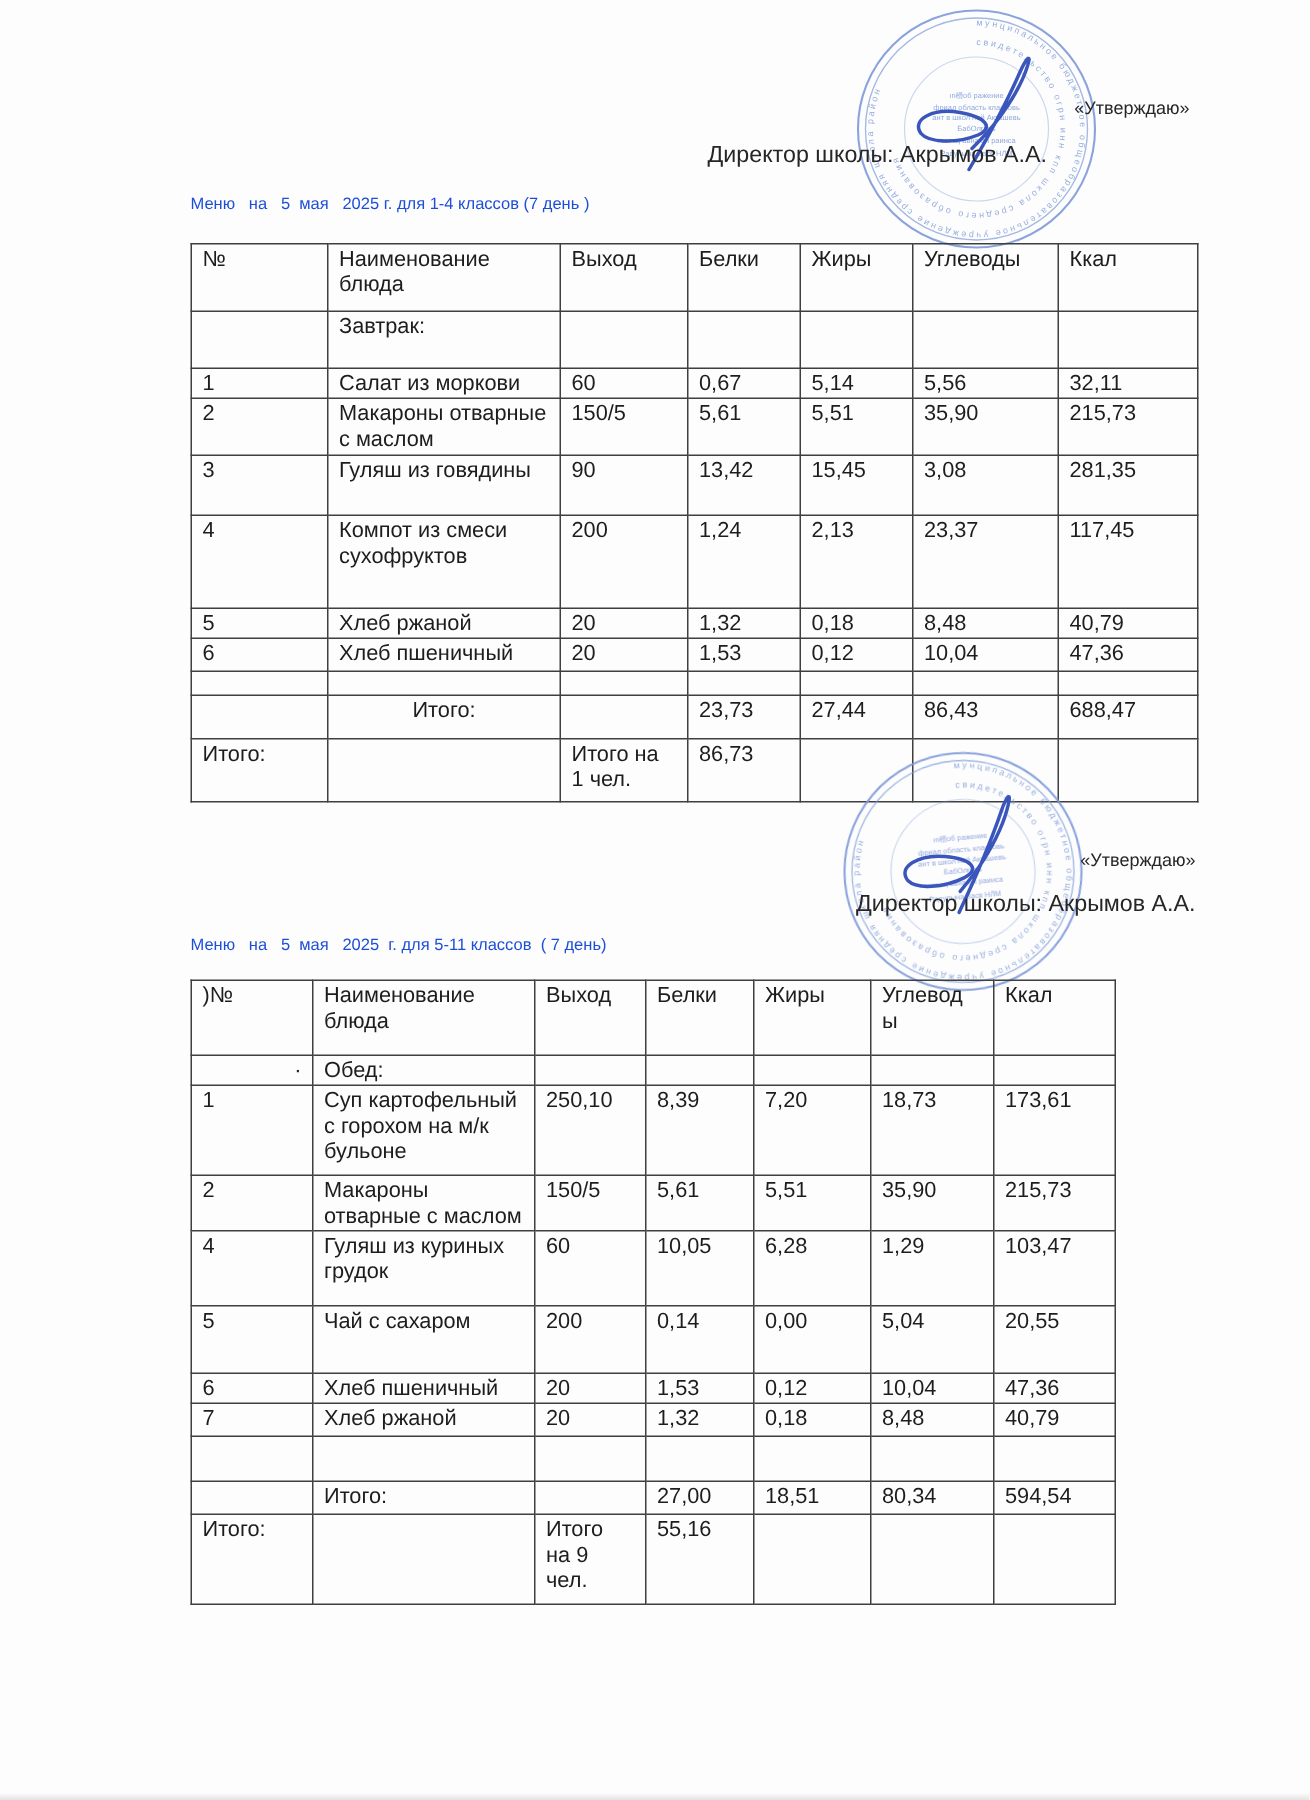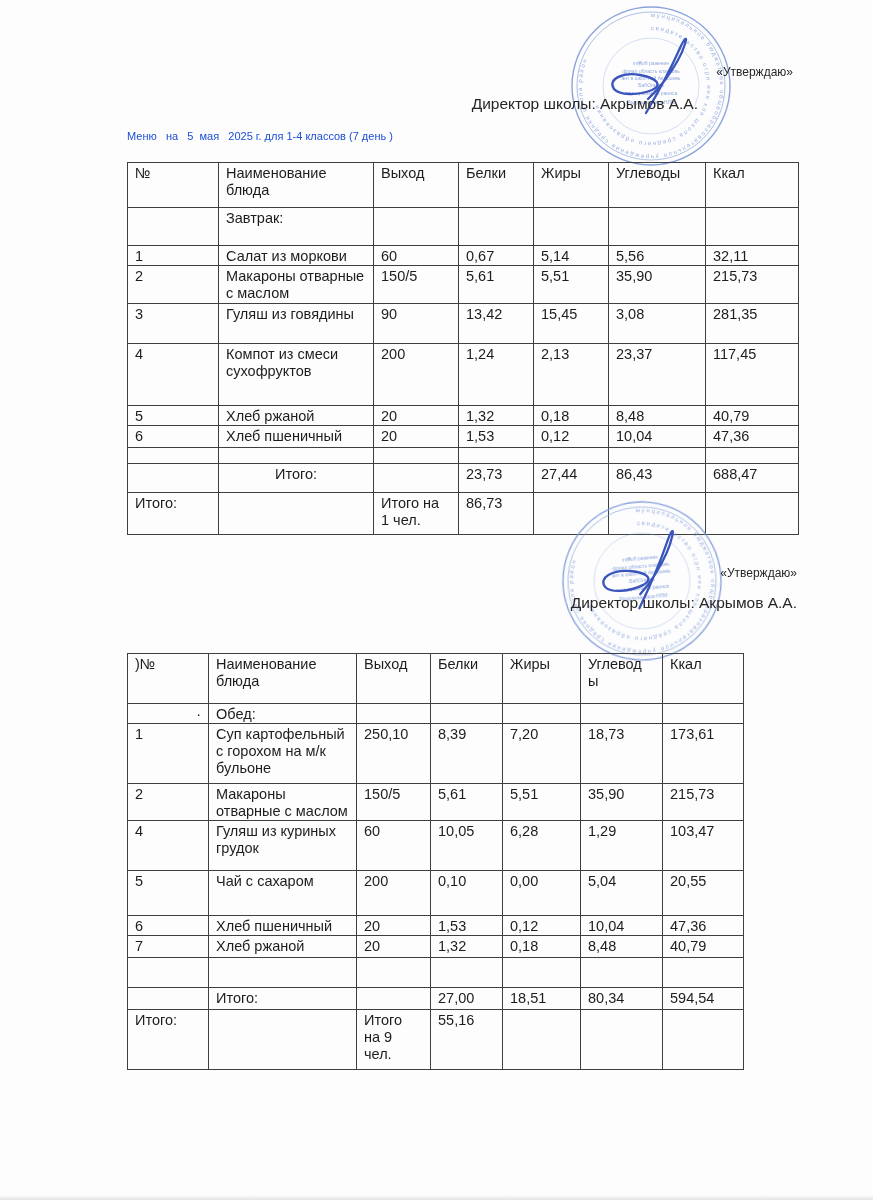--- a/index.html
+++ b/index.html
@@ -212,20 +212,21 @@
         </tr>
       </tbody>
   </table>
 
   <svg class="abs stamp" style="left:557px;top:496px;transform:rotate(-5deg)" width="170" height="170" viewBox="0 0 170 170">
       <use href="#seal"></use>
     </svg>
   <div class="abs approval-quote" style="top:566px;right:76px">«Утверждаю»</div>
   <div class="abs director-line" style="top:594px;right:76px">Директор школы: Акрымов А.А.</div>
 
+  <div class="abs menu-title" style="left:127px;top:624px">Меню   на   5  мая   2025  г. для 5-11 классов  ( 7 день)</div>
   <table class="menu abs" id="menu-1" style="left:127px;top:653px">
     <colgroup>
       <col style="width:81px">
         <col style="width:148px">
         <col style="width:74px">
       <col style="width:72px">
         <col style="width:78px">
         <col style="width:82px">
         <col style="width:81px">
     </colgroup>
@@ -280,21 +281,21 @@
           <td>60</td>
           <td>10,05</td>
           <td>6,28</td>
           <td>1,29</td>
           <td>103,47</td>
         </tr>
         <tr style="height: 45px;">
           <td>5</td>
           <td>Чай с сахаром</td>
           <td>200</td>
-          <td>0,10</td>
+          <td>0,14</td>
           <td>0,00</td>
           <td>5,04</td>
           <td>20,55</td>
         </tr>
         <tr style="height: 16px;">
           <td>6</td>
           <td>Хлеб пшеничный</td>
           <td>20</td>
           <td>1,53</td>
           <td>0,12</td>

